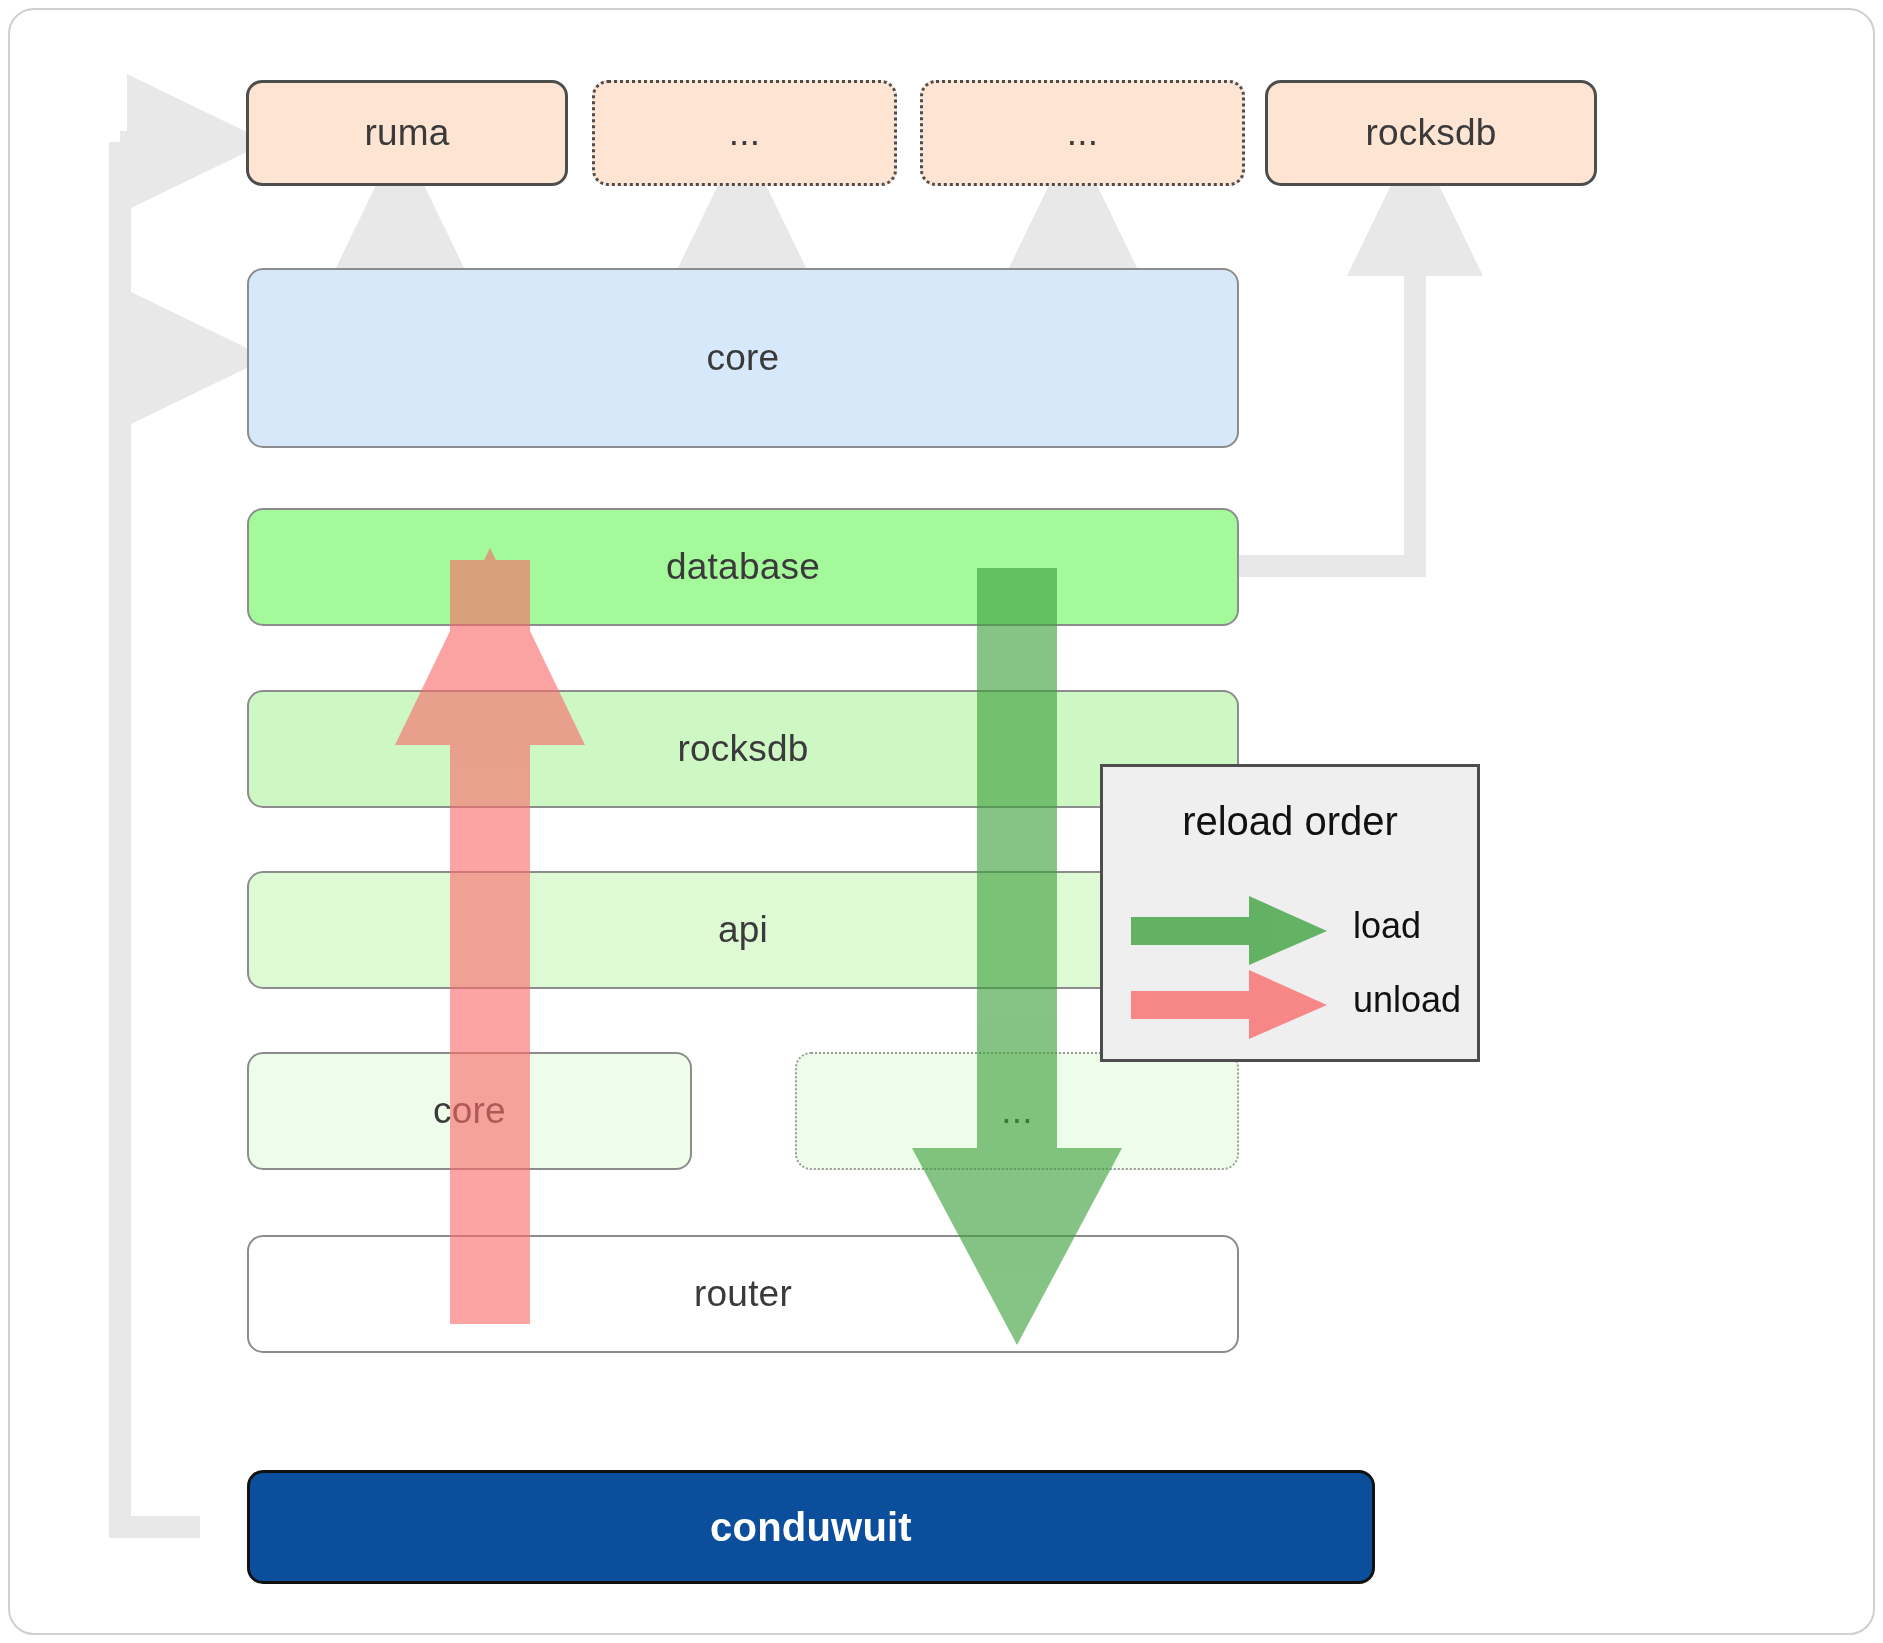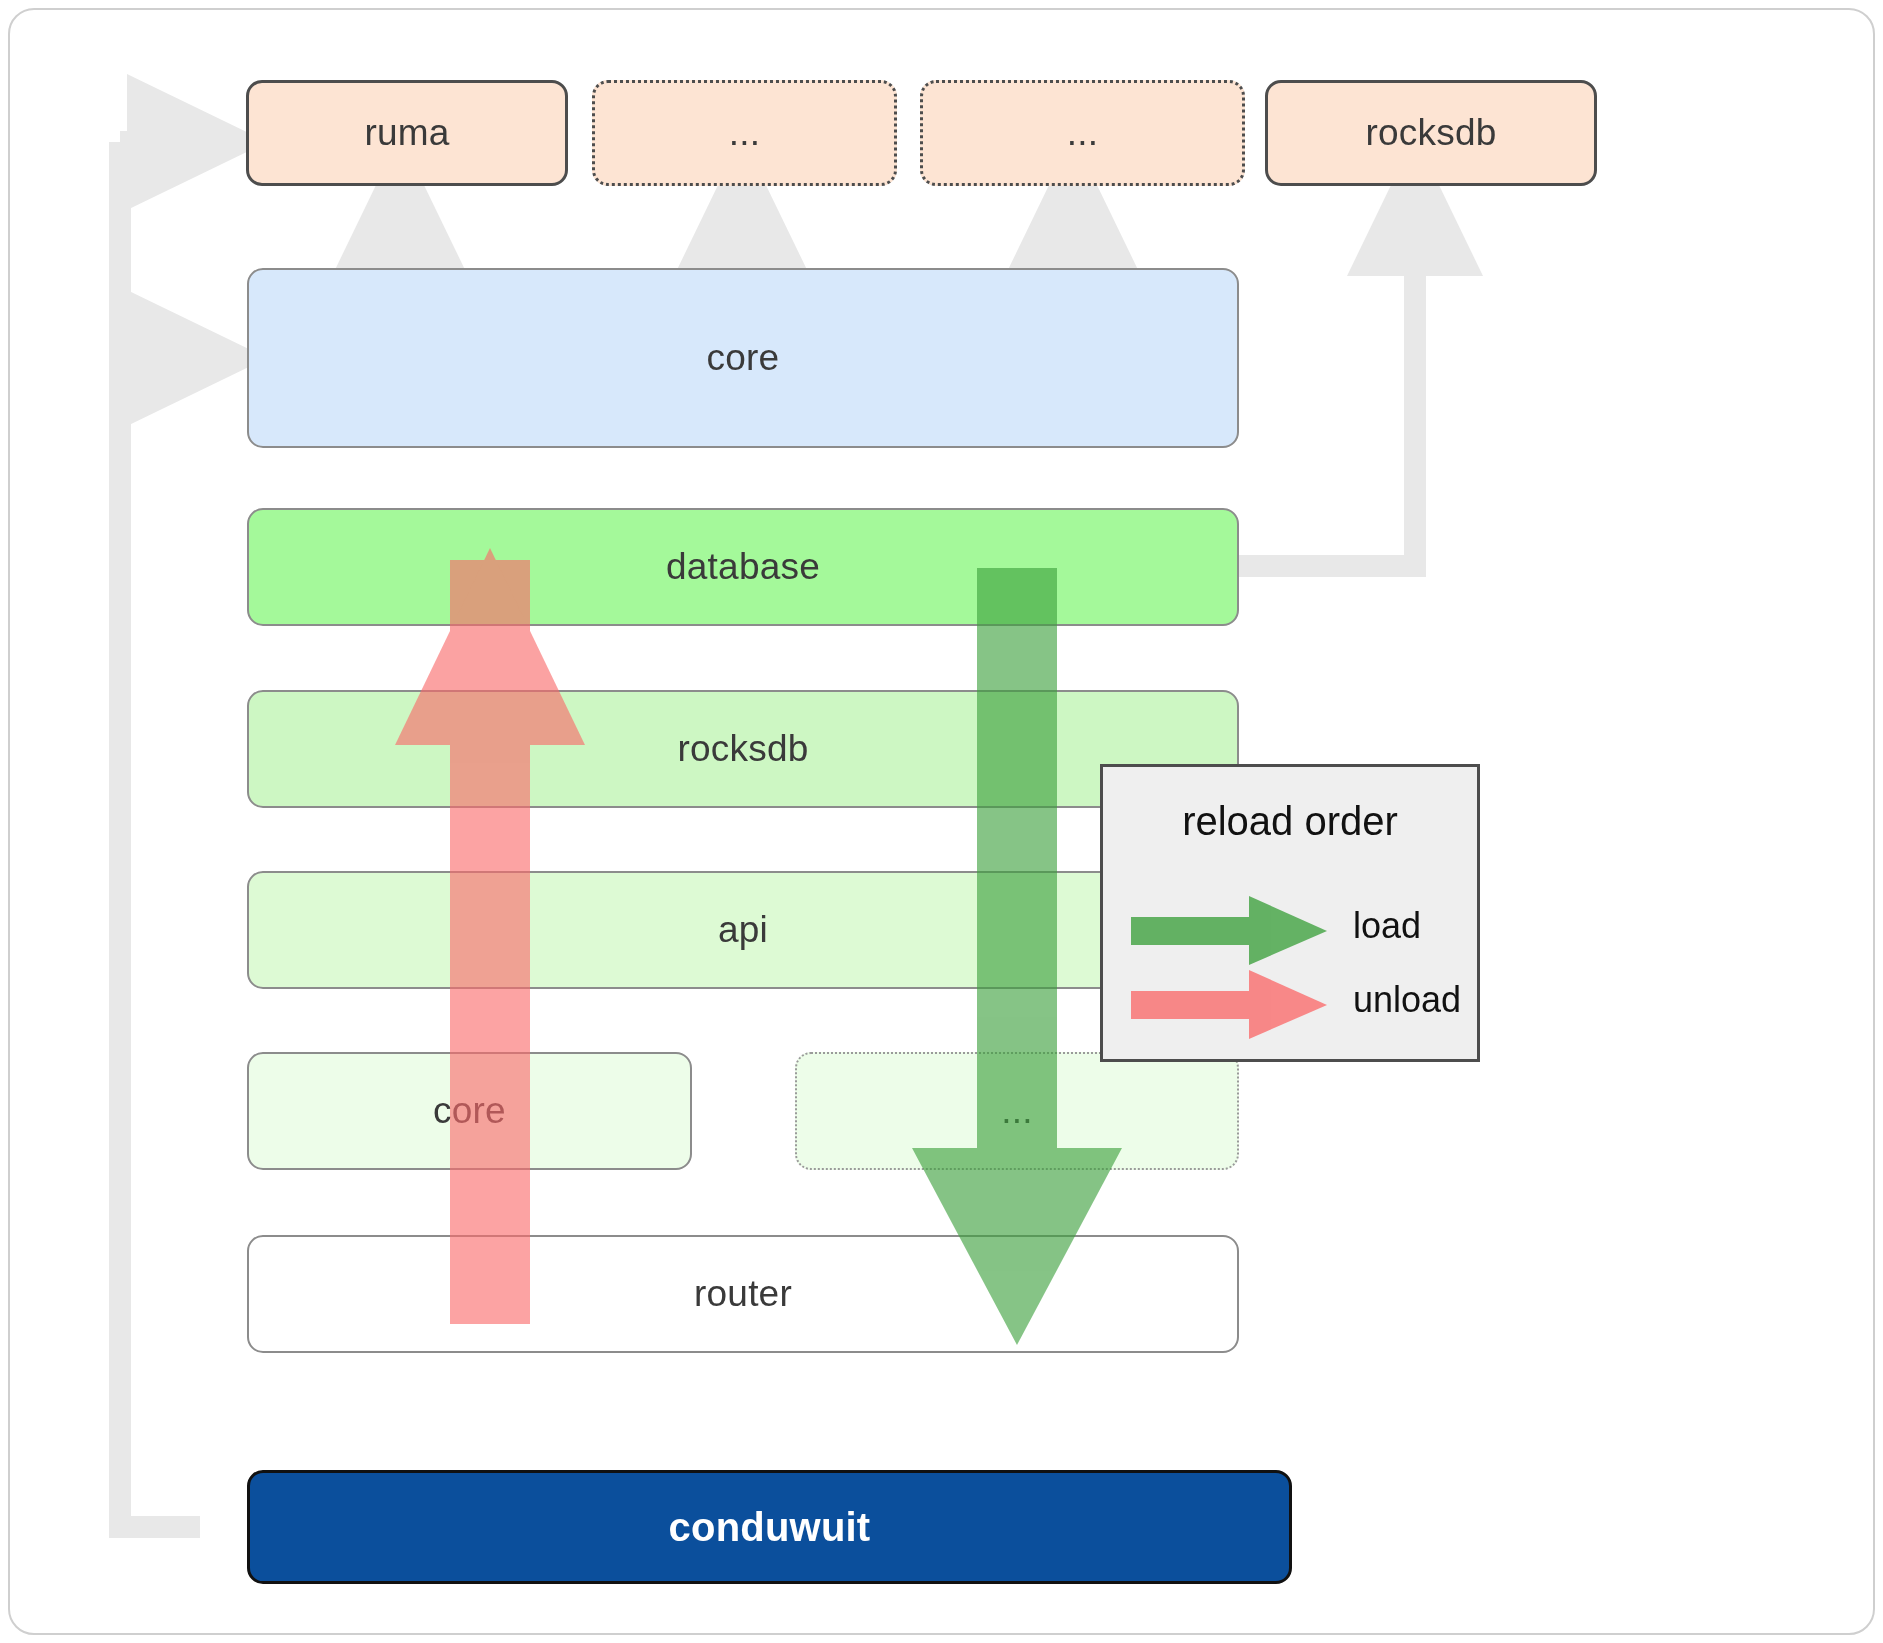--- a/index.html
+++ b/index.html
@@ -198,21 +198,21 @@
   </div>
 
   <div class="node layer dotted lvl-dots" style="left:795px; top:1052px; width:444px; height:118px;">
     <span>...</span>
   </div>
 
   <div class="node layer lvl-router" style="left:247px; top:1235px; width:992px; height:118px;">
     <span>router</span>
   </div>
 
-  <div class="node conduwuit-box" style="left:247px; top:1470px; width:1045px; height:114px;">
+  <div class="node conduwuit-box" style="left:247px; top:1470px; width:1128px; height:114px;">
     <span>conduwuit</span>
   </div>
 
   <svg class="overlay" id="flow-layer" viewBox="0 0 1883 1643">
 
     <g opacity="0.62">
 
       <rect x="450" y="560" width="80" height="764" fill="#fa6a6a"></rect>
 
       <path d="M490,548 L585,745 L395,745 z" fill="#fa6a6a"></path>

